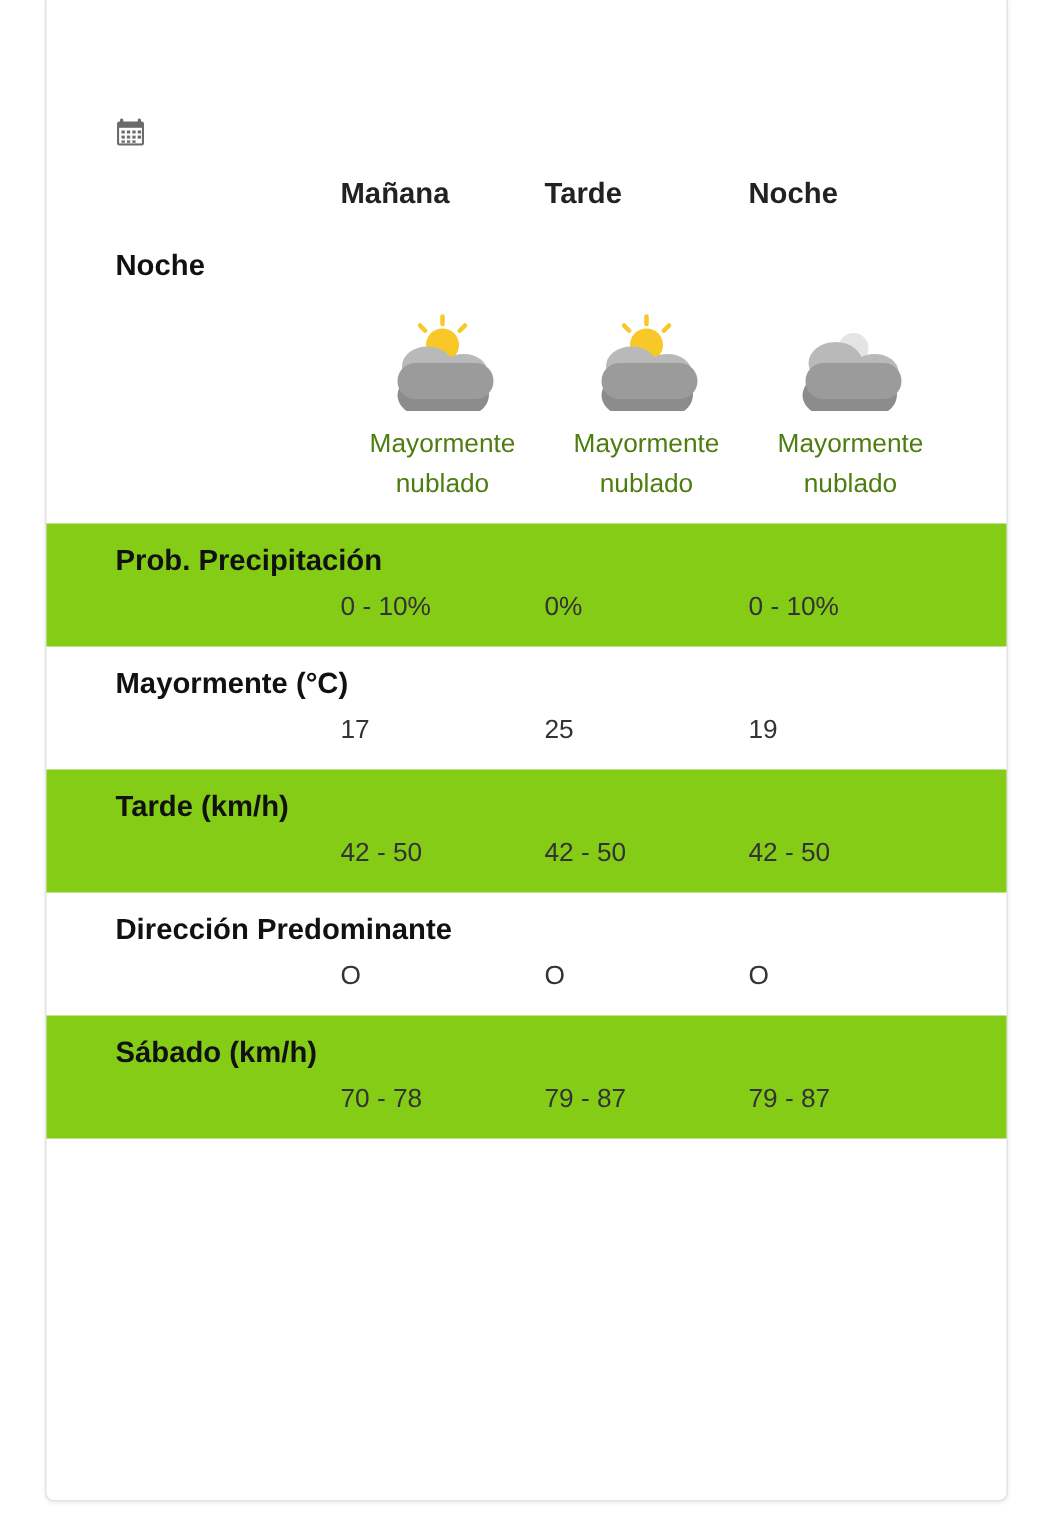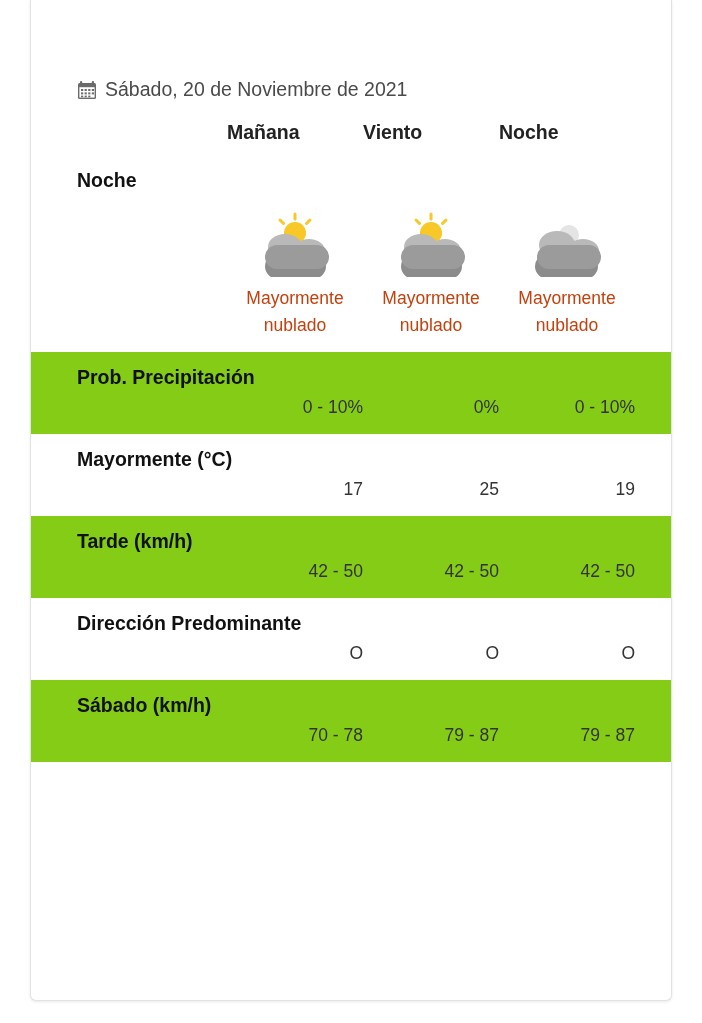--- a/index.html
+++ b/index.html
@@ -83,40 +83,40 @@
     vertical-align: top;
   }
   .wx-icon {
     width: 96px;
     height: 66px;
     margin: 0 auto 8px auto;
     position: relative;
   }
   .wx-desc {
     font-size: 17.5px;
-    color: #c2410c;
+    color: #4d7c0f;
     line-height: 1.5;
     padding: 0 6px;
     text-align: center;
   }
   .block {
     padding: 14px 0 16px 0;
   }
   .blk-label {
     font-size: 19.5px;
     font-weight: bold;
     color: #111;
     padding-left: 46px;
   }
   .blk-values {
     display: flex;
     margin-top: 8px;
   }
   .blk-values .sp { width: 196px; flex: none; }
-  .blk-values .v { width: 136px; flex: none; text-align: right; font-size: 17.5px; color: #333; }
+  .blk-values .v { width: 136px; flex: none; text-align: left; font-size: 17.5px; color: #333; }
   .blk-row { }
   .blk-row.shaded { background: #84cc16; }
 </style>
 </head>
 <body>
 
 <div class="page">
   <div class="card">
 
     <div class="date-row">
@@ -134,37 +134,36 @@
             <rect x="4" y="12.4" width="2.2" height="2"></rect>
             <rect x="7.6" y="12.4" width="2.2" height="2"></rect>
             <rect x="11.2" y="12.4" width="2.2" height="2"></rect>
             <rect x="14.8" y="12.4" width="2.2" height="2"></rect>
             <rect x="4" y="15.6" width="2.2" height="1.6"></rect>
             <rect x="7.6" y="15.6" width="2.2" height="1.6"></rect>
             <rect x="11.2" y="15.6" width="2.2" height="1.6"></rect>
           </g>
         </svg>
       </span>
-      <span class="date-text">Sábado, 20 de Noviembre de 2021</span>
     </div>
 
     <table class="fc">
       <colgroup>
         <col class="lbl">
         <col class="per">
         <col class="per">
         <col class="per">
         <col class="pad">
       </colgroup>
 
       <tbody>
           <tr>
         <td></td>
         <td class="hdr-cell">Mañana</td>
-        <td class="hdr-cell">Viento</td>
+        <td class="hdr-cell">Tarde</td>
         <td class="hdr-cell">Noche</td>
         <td></td>
       </tr>
 
       <tr class="tiempo-label-row">
         <td class="row-label">Noche</td>
         <td></td>
         <td></td>
         <td></td>
         <td></td>

